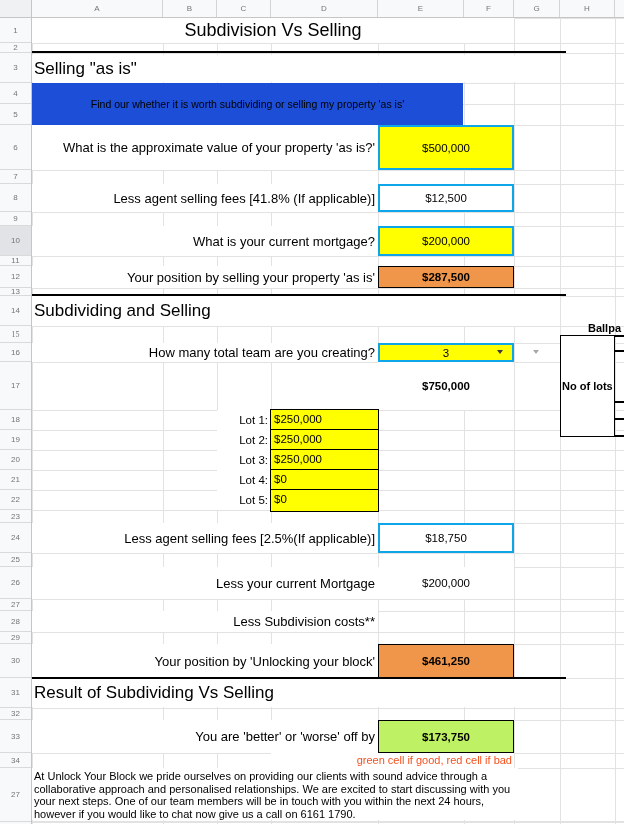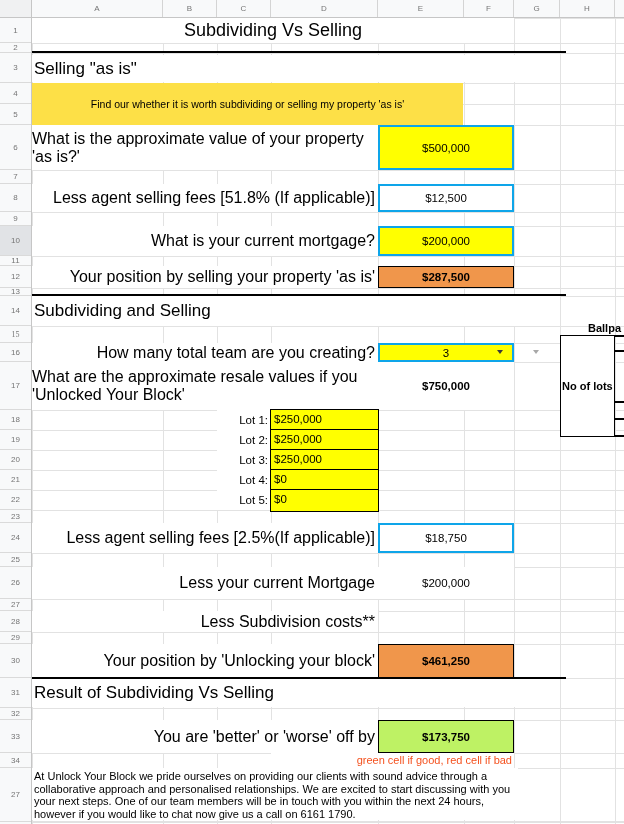--- a/index.html
+++ b/index.html
@@ -16,21 +16,21 @@
   #corner{position:absolute;left:0;top:0;width:32px;height:18px;background:#f0f1f2;
           border-right:1px solid #c6c6c6;border-bottom:1px solid #c6c6c6;z-index:8;box-sizing:border-box;}
   #row-strip{position:absolute;left:0;top:18px;width:32px;bottom:0;background:#f8f9fa;
              border-right:1px solid #c6c6c6;z-index:7;box-sizing:border-box;}
   .rowhdr{position:absolute;left:0;width:31px;text-align:center;font-size:8px;color:#757575;
           border-bottom:1px solid #dadada;box-sizing:border-box;}
   .rowhdr.active{background:#e1e3e6;}
   
   .cell{position:absolute;box-sizing:border-box;z-index:1;}
   .qlabel{left:32px;width:346px;background:#fff;display:flex;align-items:center;
-          justify-content:flex-end;text-align:left;padding-right:3px;font-size:16px;}
+          justify-content:flex-end;text-align:center;padding-right:3px;font-size:13px;}
   .vbox{left:378px;width:136px;display:flex;align-items:center;justify-content:center;
         font-size:11.5px;background:#fff;}
   .bordered{border:2px solid #0ea5e9;}
   .bold{font-weight:bold;}
   .title{left:32px;top:18px;width:482px;height:25px;text-align:center;font-size:18px;line-height:25px;background:#fff;}
   .sechead{left:32px;width:528px;background:#fff;font-size:17px;display:flex;align-items:center;padding-left:2px;}
   .thick{position:absolute;left:32px;width:534px;height:2px;background:#000;z-index:2;}
   .caret{position:absolute;width:0;height:0;border-left:3.5px solid transparent;
          border-right:3.5px solid transparent;border-top:4.5px solid #3a3a3a;z-index:3;}
   .caret.gray{border-top-color:#a8a8a8;}
@@ -38,21 +38,21 @@
   .lotrow{height:20px;line-height:19px;font-size:11.5px;padding-left:3px;box-sizing:border-box;
           border-bottom:1px solid #000;}
   .lotrow:last-child{border-bottom:none;}
   .lotlabel{position:absolute;left:217px;width:53px;height:20px;background:#fff;display:flex;
             align-items:center;justify-content:flex-end;padding-right:2px;font-size:11.5px;
             box-sizing:border-box;z-index:1;}
   #nolots{left:560px;top:335px;width:55px;height:102px;border:1.5px solid #000;background:#fff;
           display:flex;align-items:center;font-size:11px;font-weight:bold;padding-left:1px;}
   .tick{position:absolute;left:615px;width:9px;height:1.5px;background:#000;z-index:2;}
   #ballpark{left:588px;top:321px;width:40px;height:14px;font-size:11px;font-weight:bold;line-height:14px;}
-  #subtitle{left:32px;top:83px;width:431px;height:42px;background:#fde047;display:flex;align-items:center;
+  #subtitle{left:32px;top:83px;width:431px;height:42px;background:#1d4ed8;display:flex;align-items:center;
             justify-content:center;font-size:10.5px;}
   #caption{left:271px;top:753px;width:243px;height:15px;background:#fff;text-align:right;
            font-size:11px;line-height:15px;padding-right:2px;}
   #footer{left:32px;top:768px;width:486px;background:#fff;font-size:11px;line-height:12.6px;
           padding:2px 2px 0 2px;z-index:4;}
   #footer span{position:relative;z-index:6;}
   #bottomline{position:absolute;left:32px;right:0;top:821px;height:1px;background:#e2e2e2;z-index:5;}
 </style>
 </head>
 <body>
@@ -99,29 +99,29 @@
       <div class="hline" style="top: 632px;"></div>
       <div class="hline" style="top: 644px;"></div>
       <div class="hline" style="top: 678px;"></div>
       <div class="hline" style="top: 708px;"></div>
       <div class="hline" style="top: 720px;"></div>
       <div class="hline" style="top: 753px;"></div>
       <div class="hline" style="top: 768px;"></div>
       <div class="hline" style="top: 822px;"></div>
     </div>
 
-  <div class="cell title">Subdividing Vs Selling</div>
+  <div class="cell title">Subdivision Vs Selling</div>
 
   <div class="cell sechead" style="top:55px;height:27px;">Selling "as is"</div>
   <div class="cell" id="subtitle">Find our whether it is worth subdividing or selling my property 'as is'</div>
 
   <div class="cell qlabel" style="top:125px;height:45px;">What is the approximate value of your property 'as is?'</div>
   <div class="cell vbox bordered" style="top: 125px; height: 45px; background: rgb(255, 255, 0);">$500,000</div>
 
-  <div class="cell qlabel" style="top:184px;height:28px;">Less agent selling fees [51.8% (If applicable)]</div>
+  <div class="cell qlabel" style="top:184px;height:28px;">Less agent selling fees [41.8% (If applicable)]</div>
   <div class="cell vbox bordered" style="top:184px;height:28px;">$12,500</div>
 
   <div class="cell qlabel" style="top:226px;height:30px;">What is your current mortgage?</div>
   <div class="cell vbox bordered" style="top: 226px; height: 30px; background: rgb(255, 255, 0);">$200,000</div>
 
   <div class="cell qlabel" style="top:266px;height:22px;">Your position by selling your property 'as is'</div>
   <div class="cell vbox bold" style="top: 266px; height: 22px; border: 1.5px solid rgb(0, 0, 0); background: rgb(240, 150, 75);">$287,500</div>
 
   <div class="cell sechead" style="top:296px;height:30px;">Subdividing and Selling</div>
 
@@ -133,21 +133,20 @@
   <div class="tick" style="top:418px;"></div>
   <div class="tick" style="top:435px;"></div>
 
   <div class="cell qlabel" style="top:343px;height:19px;">How many total team are you creating?</div>
   <div class="cell vbox bordered" style="top: 343px; height: 19px; background: rgb(255, 255, 0);">
     <span>3</span>
   </div>
   <div class="caret" style="left:497px;top:350px;"></div>
   <div class="caret gray" style="left:533px;top:350px;"></div>
 
-  <div class="cell qlabel" style="top:362px;height:48px;">What are the approximate resale values if you 'Unlocked Your Block'</div>
   <div class="cell vbox bold" style="top:362px;height:48px;">$750,000</div>
 
   <div class="cell" id="lots-box">
       <div class="lotrow">$250,000</div>
       <div class="lotrow">$250,000</div>
       <div class="lotrow">$250,000</div>
       <div class="lotrow">$0</div>
       <div class="lotrow">$0</div>
     </div>
 

